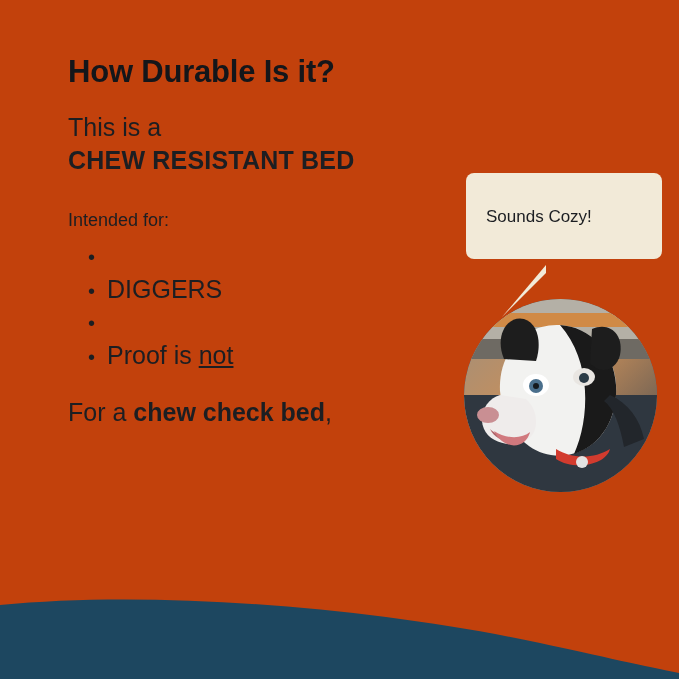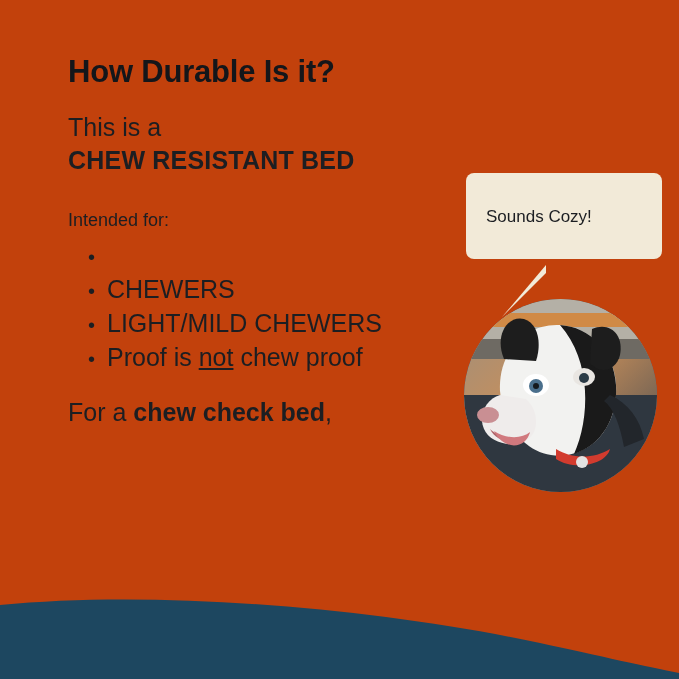--- a/index.html
+++ b/index.html
@@ -149,31 +149,29 @@
   </div>
 
   <div class="intended">Intended for:</div>
 
   <ul class="bullets">
     <li>
       <span class="dot">•</span>
     </li>
     <li>
       <span class="dot">•</span>
-      <span class="txt">CHEWERS</span>
-    </li>
-    <li>
-      <span class="dot">•</span>
-      <span class="txt">LIGHT/MILD CHEWERS</span>
+      <span class="txt">DIGGERS</span>
+    </li>
+    <li>
+      <span class="dot">•</span>
     </li>
     <li>
       <span class="dot">•</span>
       <span class="txt">Proof is </span>
       <u class="txt">not</u>
-      <span class="txt"> chew proof</span>
     </li>
   </ul>
 
   <div class="para-2">
     <span>For a </span><b>chew check bed</b><span>,</span><br>
     <br>
   </div>
 
   <div class="bubble">
     <span class="bubble-text">Sounds Cozy!</span>

